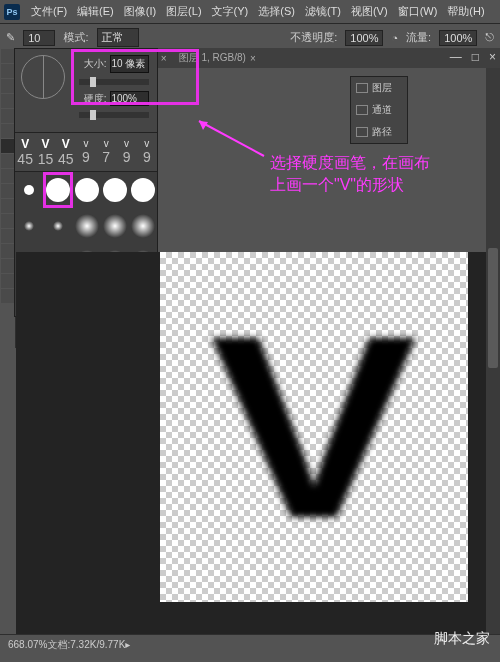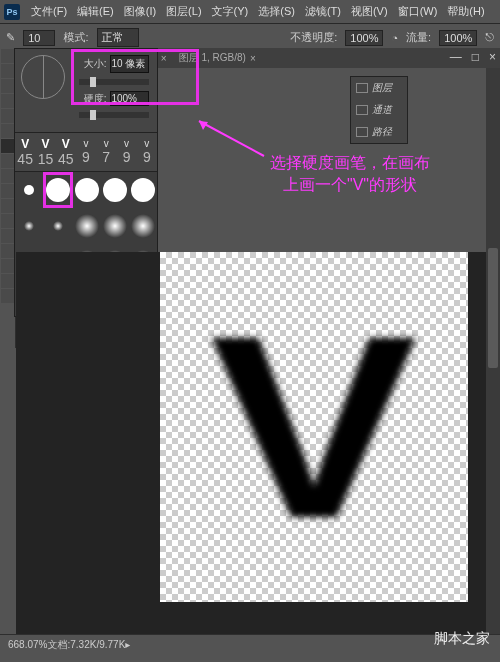--- a/index.html
+++ b/index.html
@@ -16,21 +16,21 @@
 .toolcol { position:absolute; left:0; top:48px; width:16px; height:300px; background:#535353; border-right:1px solid #2e2e2e; }
 .toolcol div { width:14px; height:14px; margin:1px; background:#4a4a4a; }
 .toolcol div.active { background:#2c2c2c; }
 
 .tabstrip { position:absolute; left:16px; top:48px; right:0; height:20px; background:#3f3f3f; display:flex; align-items:center; padding:0 6px; font-size:10px; color:#aaa; gap:12px; }
 .tabstrip .tab { display:flex; gap:4px; align-items:center; }
 .tabstrip .x { font-size:10px; color:#aaa; }
 .wincontrols { position:absolute; right:4px; top:50px; display:flex; gap:10px; color:#ccc; font-size:12px; }
 
 
-.lyrpanel { position:absolute; right:92px; top:76px; width:58px; background:#454545; border:1px solid #222; font-size:10px;font-style:italic; }
+.lyrpanel { position:absolute; right:92px; top:76px; width:58px; background:#454545; border:1px solid #222; font-size:10px; }
 .lyrpanel div { padding:4px 5px; display:flex; gap:4px; align-items:center; }
 .lyrpanel .ic { width:12px; height:10px; border:1px solid #888; }
 
 
 .brushpop { position:absolute; left:14px; top:48px; width:144px; background:#454545; border:1px solid #1f1f1f; }
 .brushpop .angle { position:absolute; left:6px; top:6px; width:44px; height:44px; border:1px solid #888; border-radius:50%; background:#454545; }
 .brushpop .angle:after { content:""; position:absolute; left:50%; top:0; width:1px; height:100%; background:#888; }
 .brushpop .topbox { margin-left:56px; padding:6px 8px 8px; }
 .hl1 { position:absolute; left:56px; top:0; width:128px; height:56px; border:3px solid #e530e5; pointer-events:none; }
 .row { display:flex; align-items:center; gap:4px; margin-bottom:6px; }
@@ -47,21 +47,21 @@
 .thumbs div { height:36px; background:#3c3c3c; display:flex; align-items:center; justify-content:center; position:relative; }
 .thumbs .circ { border-radius:50%; background:radial-gradient(circle,#fff 40%,#fff 100%); }
 .thumbs .soft { border-radius:50%; background:radial-gradient(circle,#fff 0%,rgba(255,255,255,0) 70%); }
 .thumbs div span { width:24px; height:24px; display:block; }
 .hl2 { border:3px solid #e530e5 !important; }
 .thumbs .sm span { width:10px; height:10px; }
 
 
 .arrow { position:absolute; left:194px; top:116px; width:80px; height:50px; pointer-events:none; }
 .arrow svg { width:100%; height:100%; }
-.anno { position:absolute; left:270px; top:152px; font-size:16px; color:#ff3aff; line-height:22px;text-align:center; }
+.anno { position:absolute; left:270px; top:152px; font-size:16px; color:#ff3aff; line-height:22px; }
 
 
 .canvaswrap { position:absolute; left:16px; top:252px; right:14px; bottom:28px; background:#232323; }
 .checker { position:absolute; left:144px; top:0; width:308px; height:350px;
   background-image:linear-gradient(45deg,#ccc 25%,transparent 25%),linear-gradient(-45deg,#ccc 25%,transparent 25%),linear-gradient(45deg,transparent 75%,#ccc 75%),linear-gradient(-45deg,transparent 75%,#ccc 75%);
   background-size:12px 12px; background-position:0 0,0 6px,6px -6px,-6px 0; background-color:#fff;
   display:flex; align-items:center; justify-content:center; }
 .checker .glyph { font-size:260px; font-weight:900; color:#000; filter:blur(3px); transform:scaleX(1.2); line-height:1; }
 
 .statusbar { position:absolute; left:0; bottom:8px; right:0; height:20px; background:#535353; display:flex; align-items:center; padding:0 8px; font-size:10px; border-top:1px solid #2e2e2e; }

